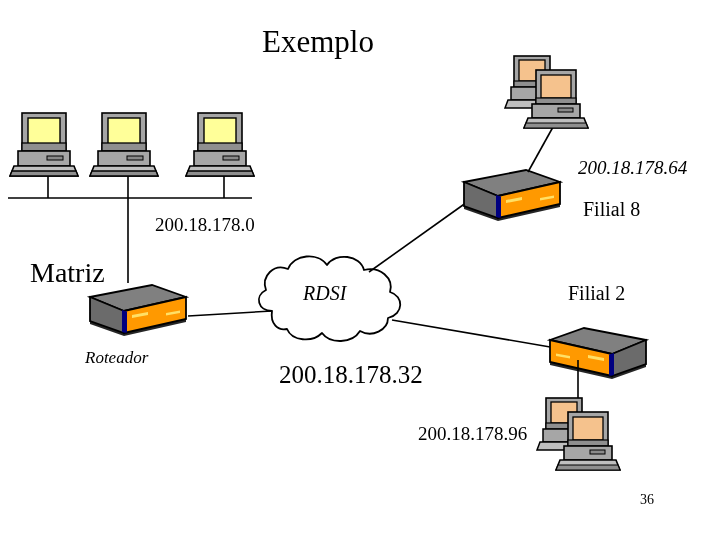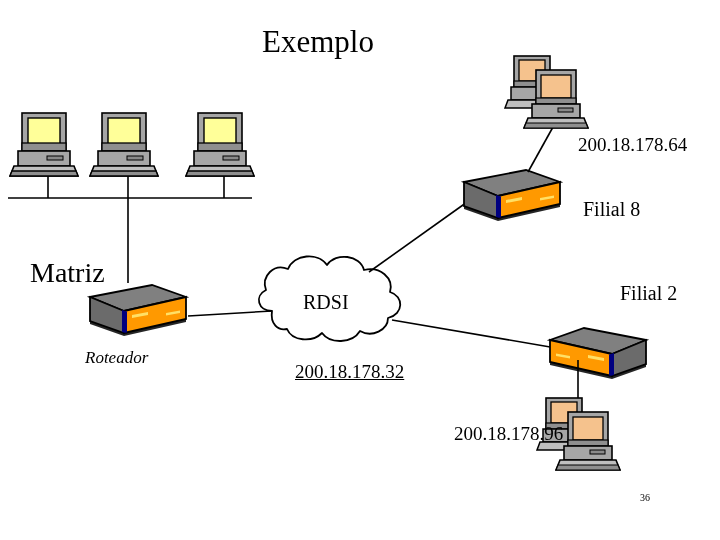--- a/index.html
+++ b/index.html
@@ -34,29 +34,29 @@
     font-family: "Liberation Serif", "DejaVu Serif", serif;
   }
   #title {
     left: 0;
     top: 26px;
     width: 636px;
     text-align: center;
     font-size: 31px;
   }
   #lbl-net-matriz   { left: 155px; top: 215px; font-size: 19px; }
-  #lbl-net-filial1  { left: 578px; top: 135px; font-size: 19px; }
-  #lbl-net-rdsi     { left: 295px; top: 362px; font-size: 19px; text-decoration: underline; }
-  #lbl-net-filial2  { left: 418px; top: 424px; font-size: 19px; margin-left: 36px; }
+  #lbl-net-filial1  { left: 578px; top: 158px; font-size: 19px; font-style: italic; }
+  #lbl-net-rdsi     { left: 279px; top: 362px; font-size: 25px; }
+  #lbl-net-filial2  { left: 418px; top: 424px; font-size: 19px; }
   #lbl-matriz       { left: 30px;  top: 259px; font-size: 28px; }
   #lbl-filial1      { left: 583px; top: 199px; font-size: 20px; }
-  #lbl-filial2      { left: 620px; top: 283px; font-size: 20px; }
+  #lbl-filial2      { left: 568px; top: 283px; font-size: 20px; }
   #lbl-roteador     { left: 85px;  top: 349px; font-size: 17px; font-style: italic; }
-  #lbl-cloud        { left: 303px; top: 292px; font-size: 20px; }
-  #page-number      { left: 640px; top: 493px; font-size: 10px; }
+  #lbl-cloud        { left: 303px; top: 283px; font-size: 20px; font-style: italic; }
+  #page-number      { left: 640px; top: 493px; font-size: 14px; }
 </style>
 </head>
 <body>
 
 <div id="slide">
 
   <svg id="slide-svg" viewBox="0 0 720 540">
     <defs>
 
       <g id="pc-yellow">
@@ -174,20 +174,21 @@
     </g>
 
     <line x1="578" y1="360" x2="578" y2="400" stroke="#000" stroke-width="1.6"></line>
     <g>
       <use href="#pc-pair-peach" x="540" y="398"></use>
     </g>
   </svg>
 
   <div class="lbl" id="title">Exemplo</div>
 
+  <div class="lbl" id="lbl-net-matriz">200.18.178.0</div>
 
   <div class="lbl" id="lbl-net-filial1">200.18.178.64</div>
 
   <div class="lbl" id="lbl-net-filial2">200.18.178.96</div>
 
   <div class="lbl" id="lbl-net-rdsi">200.18.178.32</div>
 
   <div class="lbl" id="lbl-matriz">Matriz</div>
 
   <div class="lbl" id="lbl-filial1">Filial 8</div>

